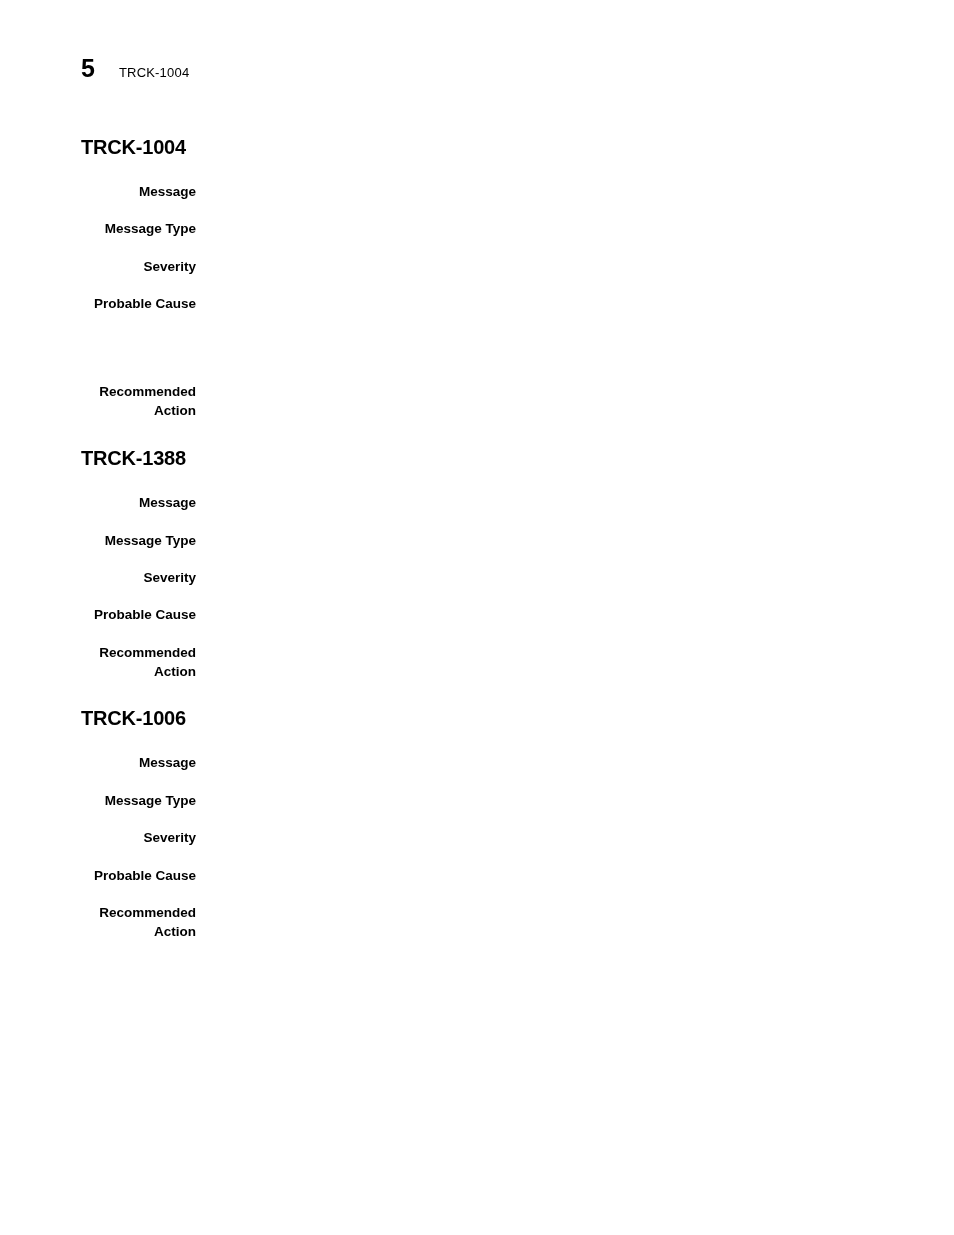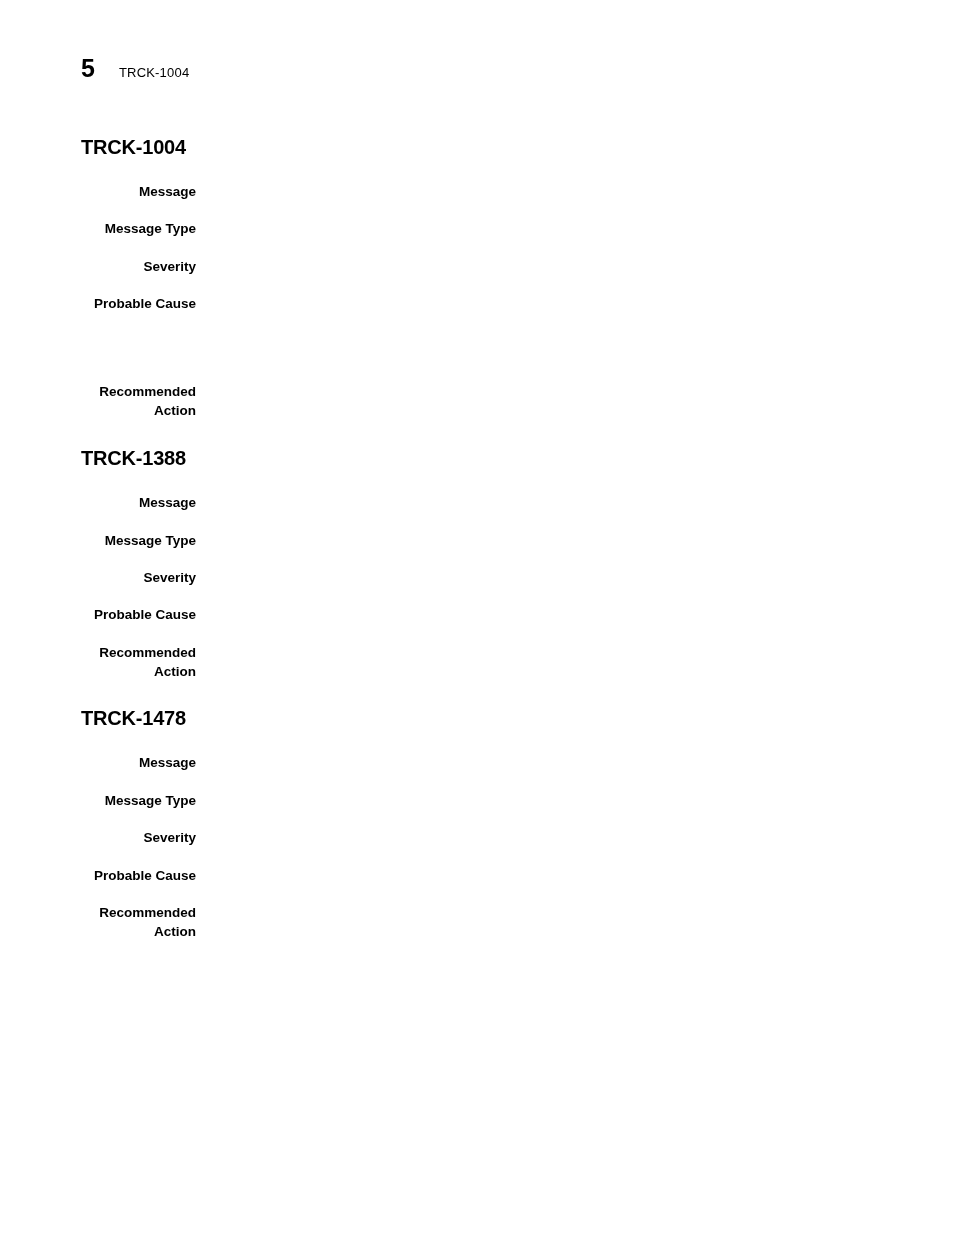--- a/index.html
+++ b/index.html
@@ -162,21 +162,21 @@
           <div class="field-label">Probable Cause</div>
           <div class="field-value"></div>
         </div>
         <div class="field" style="top: 196px;">
           <div class="field-label">Recommended
 Action</div>
           <div class="field-value"></div>
         </div>
       </div>
       <div class="section" style="top: 707px;">
-        <div class="section-heading">TRCK-1478</div>
+        <div class="section-heading">TRCK-1006</div>
         <div class="field" style="top: 46px;">
           <div class="field-label">Message</div>
           <div class="field-value"></div>
         </div>
         <div class="field" style="top: 84px;">
           <div class="field-label">Message Type</div>
           <div class="field-value"></div>
         </div>
         <div class="field" style="top: 121px;">
           <div class="field-label">Severity</div>

